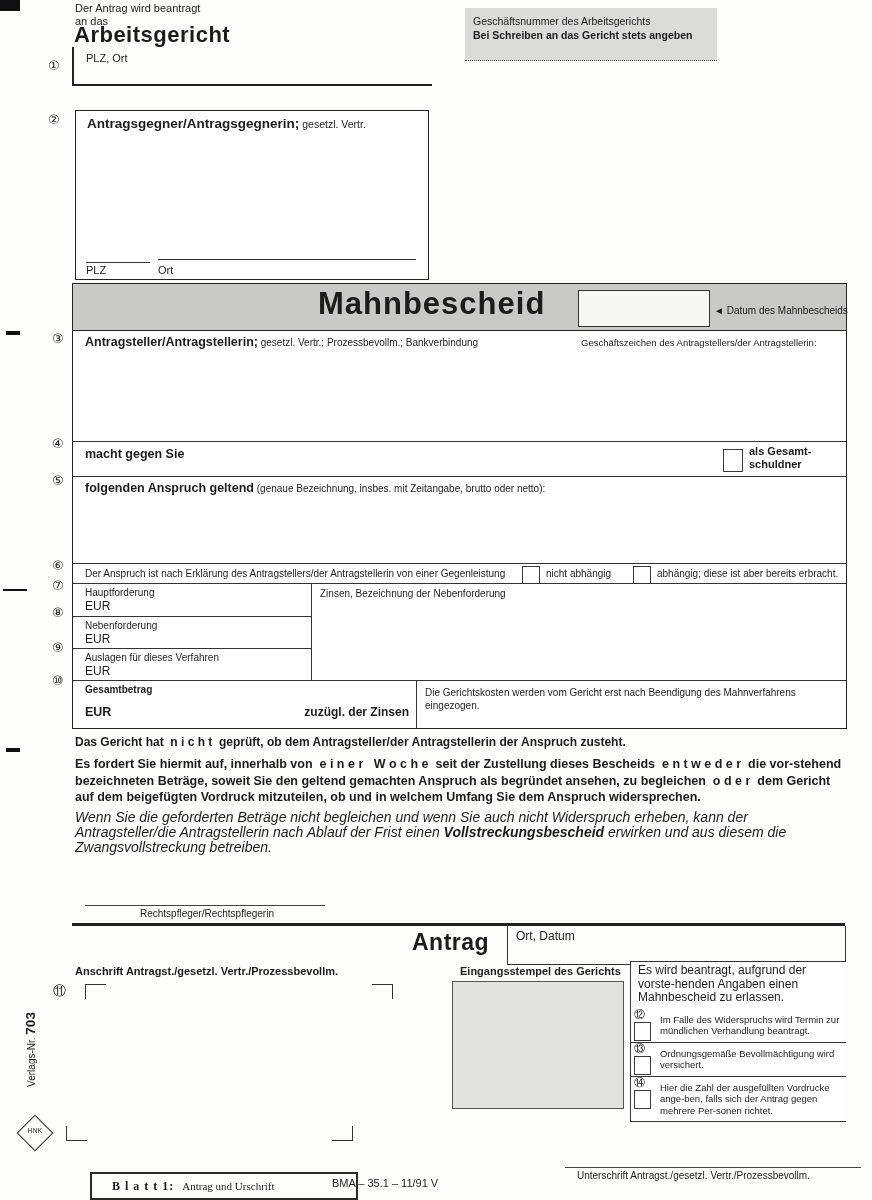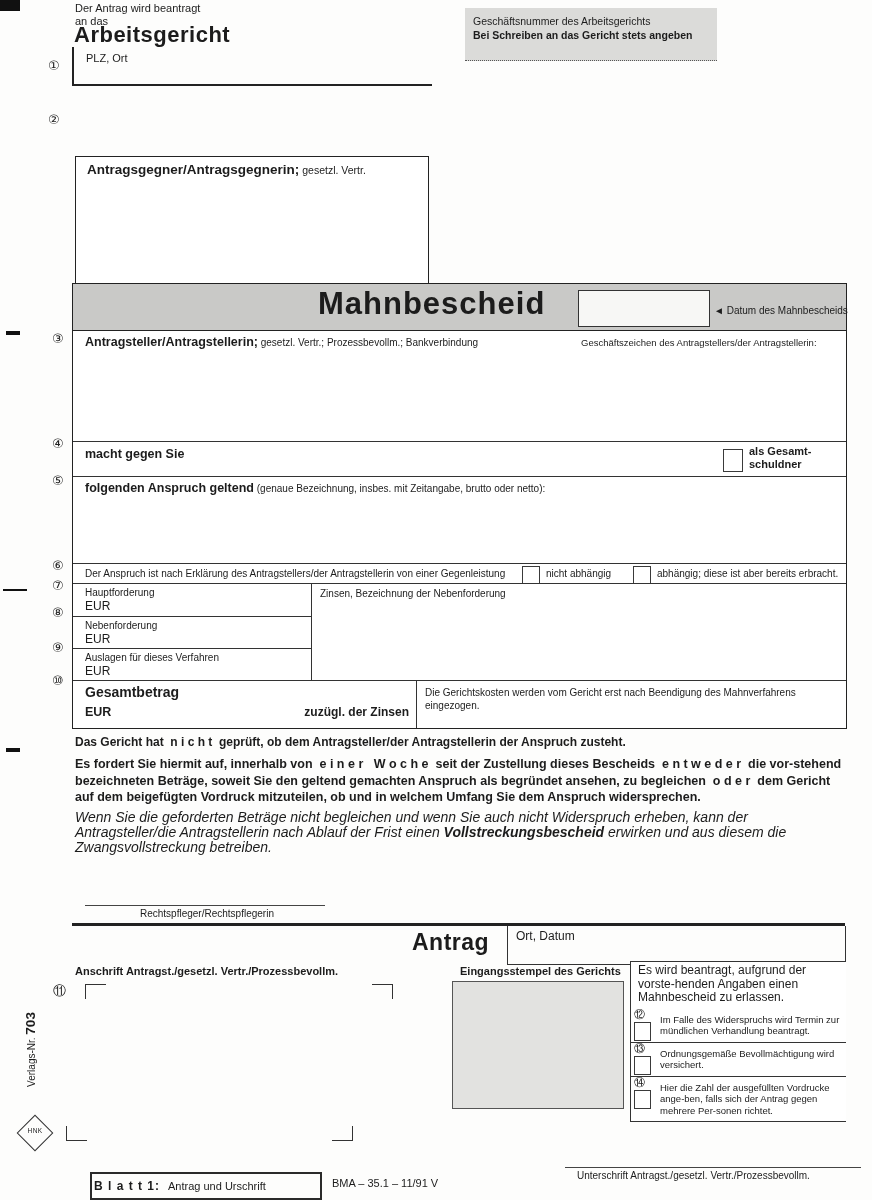--- a/index.html
+++ b/index.html
@@ -21,21 +21,21 @@
 
   
   .intro{left:75px;top:2px;font-size:11px;line-height:13px;}
   .court-title{left:74px;top:22px;font-size:22px;letter-spacing:.5px;}
   .f1-box{left:72px;top:47px;width:358px;height:37px;border-left:2px solid #222;border-bottom:2px solid #222;}
   .f1-label{left:86px;top:52px;font-size:11px;}
   .graybox{left:465px;top:8px;width:236px;height:46px;background:#dbdbd9;
     padding:6px 8px 0 8px;border-bottom:1.5px dotted #555;font-size:10.5px;line-height:14px;}
 
   
-  .resp-box{left:75px;top:110px;width:352px;height:168px;border:1.5px solid #222;background:#fff;margin-top:46px;}
+  .resp-box{left:75px;top:110px;width:352px;height:168px;border:1.5px solid #222;background:#fff;}
   .resp-title{left:11px;top:5px;font-size:13.5px;}
   .resp-title .sfx{font-size:10.5px;font-weight:normal;}
   .plz-line{left:10px;top:151px;width:64px;border-top:1.5px solid #333;}
   .ort-line{left:82px;top:148px;width:258px;border-top:1.5px solid #333;}
   .plz-lab{left:10px;top:153px;font-size:11px;}
   .ort-lab{left:82px;top:153px;font-size:11px;}
 
   
   .mb-bar{left:72px;top:283px;width:773px;height:47px;background:#c9c9c7;border:1.5px solid #222;}
   .mb-title{left:245px;top:2px;font-size:31px;letter-spacing:1px;}
@@ -63,21 +63,21 @@
   .claims .leftcol{position:absolute;left:0;top:0;width:238px;height:97px;}
   .claims .rightcol{position:absolute;left:238px;top:0;right:0;height:97px;border-left:1px solid #333;}
   .zinsen-lab{left:8px;top:4px;font-size:10px;}
   .crow{position:absolute;left:0;width:238px;height:32px;}
   .crow .lab{position:absolute;left:12px;top:3px;font-size:10px;}
   .crow .eur{position:absolute;left:12px;top:15px;font-size:12px;}
   .crow2{top:32px;border-top:1px solid #333;}
   .crow3{top:64px;border-top:1px solid #333;height:33px;}
   .r10{top:349px;height:46.5px;border-top:1.5px solid #333;}
   .r10-left{position:absolute;left:0;top:0;width:343px;height:100%;border-right:1px solid #333;}
-  .r10-title{left:12px;top:3px;font-size:14px;}
+  .r10-title{left:12px;top:3px;font-size:10px;}
   .r10-eur{left:12px;top:24px;font-size:12.5px;}
   .r10-zuzgl{left:228px;top:24px;width:108px;text-align:right;font-size:12px;}
   .r10-note{left:352px;top:5px;width:408px;font-size:10px;line-height:13px;}
 
   
   .notice{left:75px;width:772px;white-space:pre-wrap;}
   .p1{top:735px;font-size:12px;}
   .p2{top:756px;font-size:12.5px;line-height:16.5px;}
   .p3{top:810px;font-size:14px;line-height:15px;font-weight:normal;font-style:italic;}
 
@@ -98,21 +98,21 @@
   .req-item .inum{position:absolute;left:3px;top:0px;font-size:11px;}
   .req-item .icb{left:3px;top:13px;width:15px;height:17px;}
 
   
   .verlag{left:-36px;top:1042px;width:132px;transform:rotate(-90deg);font-size:10px;text-align:center;white-space:nowrap;}
   .verlag .vnum{font-size:13.5px;font-weight:bold;}
   .logo{left:22px;top:1120px;width:24px;height:24px;border:1.5px solid #333;transform:rotate(45deg);}
   .logo span{position:absolute;left:3px;top:7px;transform:rotate(-45deg);font-size:6.5px;letter-spacing:.5px;}
 
   
-  .blatt-box{left:90px;top:1172px;width:224px;height:20px;border:2px solid #2a2a2a;padding:2px 2px;box-sizing:content-box;white-space:nowrap;}
+  .blatt-box{left:90px;top:1172px;width:224px;height:20px;border:2px solid #2a2a2a;padding:2px 20px;box-sizing:content-box;white-space:nowrap;font-family:Liberation Serif, serif;}
   .blatt-bold{font-size:12px;font-weight:bold;letter-spacing:1px;}
   .blatt-txt{font-size:11px;margin-left:8px;}
   .formcode{left:332px;top:1177px;font-size:11px;}
   .sig-line{left:565px;top:1167px;width:296px;border-top:1.5px solid #444;}
   .sig-label{left:577px;top:1170px;font-size:10px;}
 </style>
 </head>
 <body>
 
 <div class="page">

